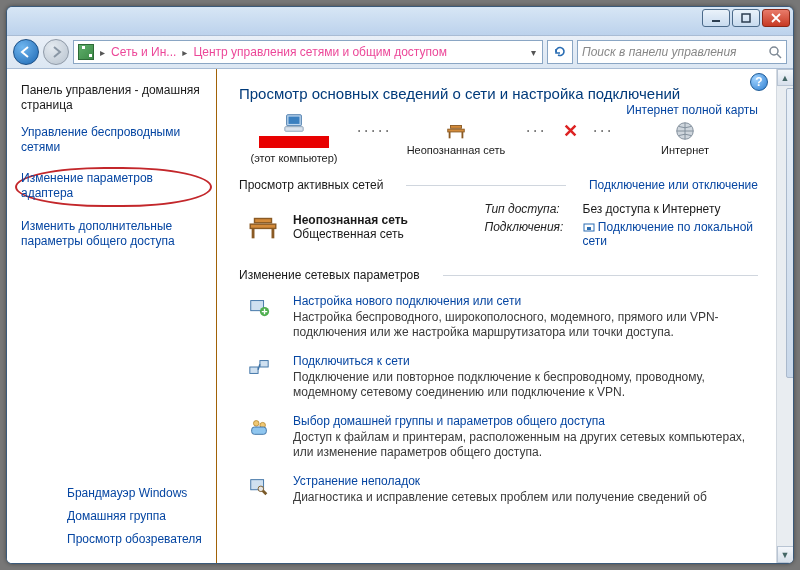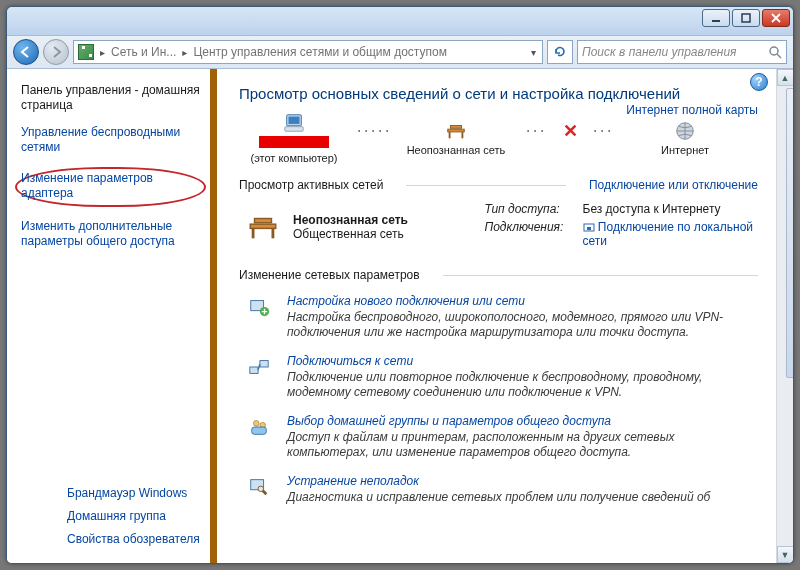--- a/index.html
+++ b/index.html
@@ -77,37 +77,37 @@
     background: linear-gradient(135deg,#5fae6a,#3c8a47);
     border:1px solid #2e6b37;
     position: relative;
   }
   .addr-icon::before, .addr-icon::after{
     content:""; position:absolute; background:#fff;
   }
   .addr-icon::before{ left:3px; top:1px; width:3px; height:3px; }
   .addr-icon::after { right:1px; bottom:2px; width:3px; height:3px; }
   .crumb-sep { color:#555; font-size:10px; padding:0 2px; }
-  .crumb { color:#737373; }
+  .crumb { color:#ec4899; }
   .refreshbox {
     width: 26px; height:24px; border:1px solid #8aa6c4; background:#fff;
     display:flex; align-items:center; justify-content:center;
   }
   .searchbox {
     width: 210px; height:24px; border:1px solid #8aa6c4; background:#fff;
     display:flex; align-items:center; padding:0 4px; gap:4px; color:#888; font-style:italic;
   }
   .body {
     flex:1; display:flex; background:#fff; overflow:hidden;
   }
   .sidebar {
     width: 210px;
     background:#fff;
     padding: 14px 4px 8px 14px;
-    border-right: 7px solid #a16207;
+    border-right: 1px solid #a16207;
     display:flex; flex-direction:column; justify-content:space-between;
   }
   .sidelinks { display:flex; flex-direction:column; gap:12px; }
   .sidelink { color:#0646a2; cursor:pointer; line-height:1.25; }
   .sidelink.home { color:#1a1a1a; }
   .highlight-ellipse {
     border:2px solid #c3272b;
     border-radius: 50% / 55%;
     padding: 2px 10px 4px 4px;
     margin-left:-6px;
@@ -147,21 +147,21 @@
   .activebox {
     display:flex; gap:20px; padding:4px 0 2px 4px;
   }
   .activebox .left { display:flex; gap:10px; align-items:center; width:240px; }
   .activebox .kv { font-size:12px; }
   .kvrow { display:flex; gap:8px; margin-bottom:4px;}
   .kvrow .k { width:90px; color:#222;font-style:italic;}
   .kvrow .v { flex:1; }
   .kvrow .v.link { color:#0646a2; cursor:pointer; }
   .tasks { margin-top:4px; }
-  .task { display:flex; gap:12px; padding:6px 0 8px 4px;font-style:italic; }
+  .task { display:flex; gap:18px; padding:6px 0 8px 4px; }
   .task-icon { width:32px; display:flex; align-items:flex-start; justify-content:center; padding-top:2px;}
   .task-body { flex:1; }
   .task-title { color:#0646a2; cursor:pointer; margin-bottom:2px; }
   .task-desc { color:#3a3a3a; line-height:1.25; }
   .scrollbar {
     width:17px; background:#e9edf1; border-left:1px solid #d3d9e0;
     display:flex; flex-direction:column; align-items:center;
   }
   .sb-btn { width:17px; height:17px; background:linear-gradient(#f4f7fb,#d7e0eb); border:1px solid #b8c4d3; display:flex; align-items:center; justify-content:center; font-size:9px; color:#466;}
   .sb-track { flex:1; position:relative; }
@@ -233,21 +233,21 @@
         <span class="sidelink home">Панель управления - домашняя страница</span>
         <span class="sidelink">Управление беспроводными сетями</span>
         <span class="highlight-ellipse">
           <span class="sidelink">Изменение параметров адаптера</span>
         </span>
         <span class="sidelink">Изменить дополнительные параметры общего доступа</span>
       </div>
       <div class="seealso">
         <span class="sidelink">Брандмауэр Windows</span>
         <span class="sidelink">Домашняя группа</span>
-        <span class="sidelink">Свойства обозревателя</span>
+        <span class="sidelink">Просмотр обозревателя</span>
       </div>
     </div>
 
     <div class="main">
       <div class="helpcircle">
         <span>?</span>
       </div>
       <h1 class="page-title">Просмотр основных сведений о сети и настройка подключений</h1>
       <span class="maplink">Интернет полной карты</span>
 

